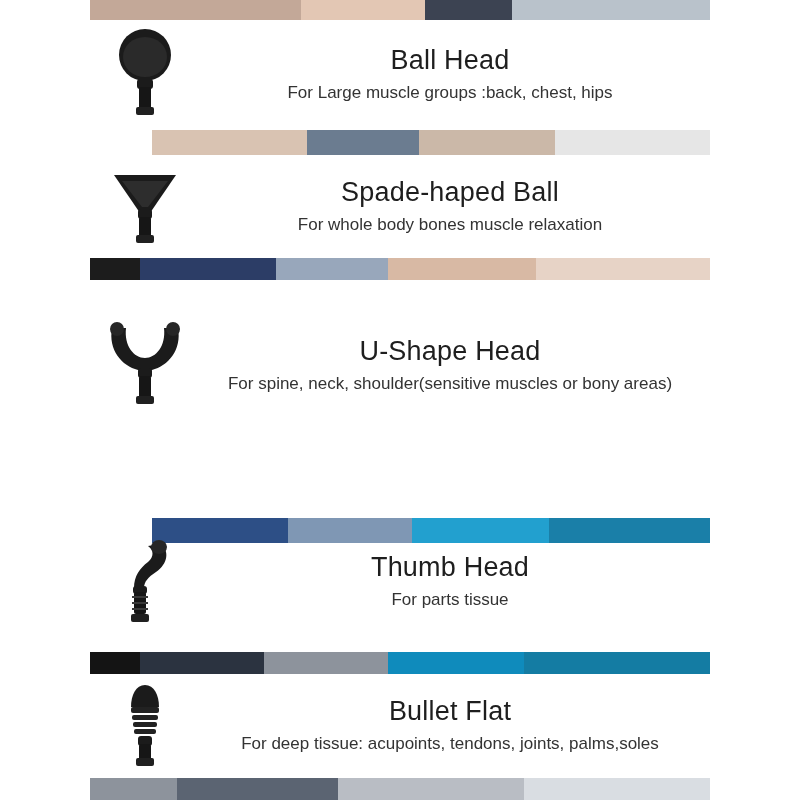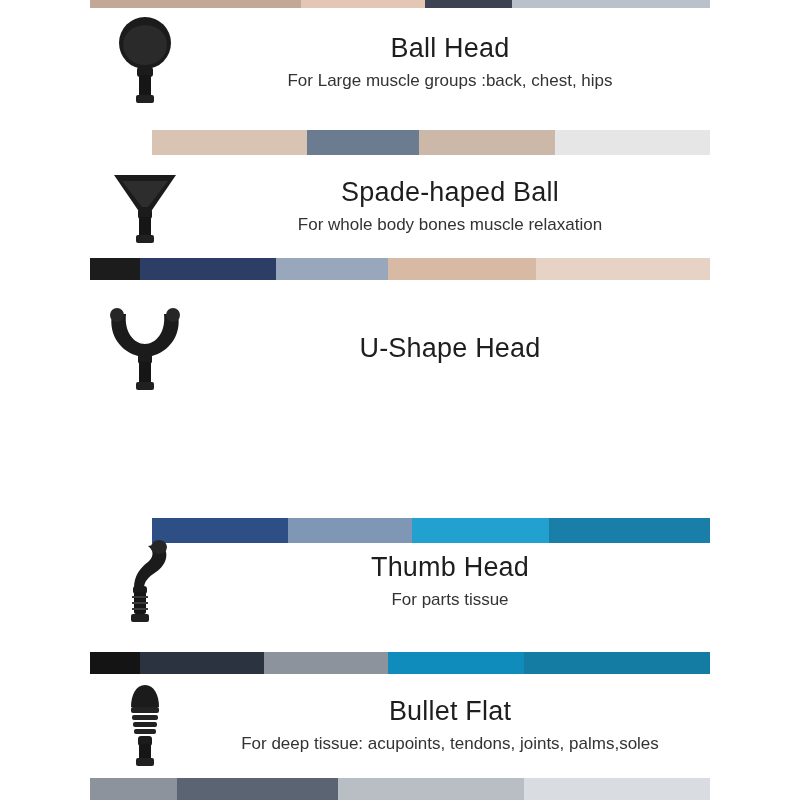--- a/index.html
+++ b/index.html
@@ -141,21 +141,21 @@
   <div class="strip" style="top:778px; height:22px;">
     <div class="ph" style="left:0; width:14%; background:#8d939c;"></div>
     <div class="ph" style="left:14%; width:26%; background:#5b6472;"></div>
     <div class="ph" style="left:40%; width:30%; background:#b9bdc4;"></div>
     <div class="ph" style="left:70%; width:30%; background:#d9dde2;"></div>
   </div>
 
   <div class="sliver left"></div>
   <div class="sliver right"></div>
 
-  <div class="card" style="top:8px; height:110px;">
+  <div class="card" style="top:20px; height:110px;">
     <div class="attach">
       <div class="attach-wrap">
         <svg width="86" height="96" viewBox="0 0 86 96">
           <circle cx="43" cy="28" r="26" fill="#1b1b1b"></circle>
           <ellipse cx="43" cy="30" rx="22" ry="20" fill="#2a2a2a"></ellipse>
           <rect x="35" y="52" width="16" height="10" rx="3" fill="#1b1b1b"></rect>
           <rect x="37" y="60" width="12" height="22" rx="2" fill="#161616"></rect>
           <rect x="34" y="80" width="18" height="8" rx="2" fill="#202020"></rect>
         </svg>
       </div>
@@ -177,35 +177,36 @@
           <rect x="34" y="74" width="18" height="8" rx="2" fill="#202020"></rect>
         </svg>
       </div>
     </div>
     <div class="card-inner">
       <div class="head-title">Spade-haped Ball</div>
       <div class="head-desc">For whole body bones muscle relaxation</div>
     </div>
   </div>
 
-  <div class="card" style="top:280px; height:144px;">
+  <div class="card" style="top:294px; height:144px;">
     <div class="attach">
       <div class="attach-wrap">
         <svg width="86" height="100" viewBox="0 0 86 100">
           <path d="M10 12 C6 34, 20 50, 36 54 L50 54 C66 50, 80 34, 76 12 L62 12 C64 30, 54 42, 43 42 C32 42, 22 30, 24 12 Z" fill="#1b1b1b"></path>
           <ellipse cx="15" cy="13" rx="7" ry="7" fill="#262626"></ellipse>
           <ellipse cx="71" cy="13" rx="7" ry="7" fill="#262626"></ellipse>
           <rect x="36" y="52" width="14" height="10" rx="3" fill="#1b1b1b"></rect>
           <rect x="37" y="60" width="12" height="22" rx="2" fill="#161616"></rect>
           <rect x="34" y="80" width="18" height="8" rx="2" fill="#202020"></rect>
         </svg>
       </div>
     </div>
     <div class="card-inner">
       <div class="head-title">U-Shape Head</div>
+      <div class="head-desc">For spine, neck, shoulder(sensitive muscles or bony areas)</div>
     </div>
   </div>
 
 
   <div class="card" style="top:543px; height:77px;">
     <div class="attach">
       <div class="attach-wrap">
         <svg width="86" height="96" viewBox="0 0 86 96">
           <path d="M58 10 C68 16, 66 30, 54 38 C46 43, 42 48, 42 54 L32 54 C32 42, 38 34, 46 28 C52 23, 52 16, 46 12 Z" fill="#1b1b1b"></path>
           <ellipse cx="57" cy="13" rx="8" ry="7" fill="#262626"></ellipse>

